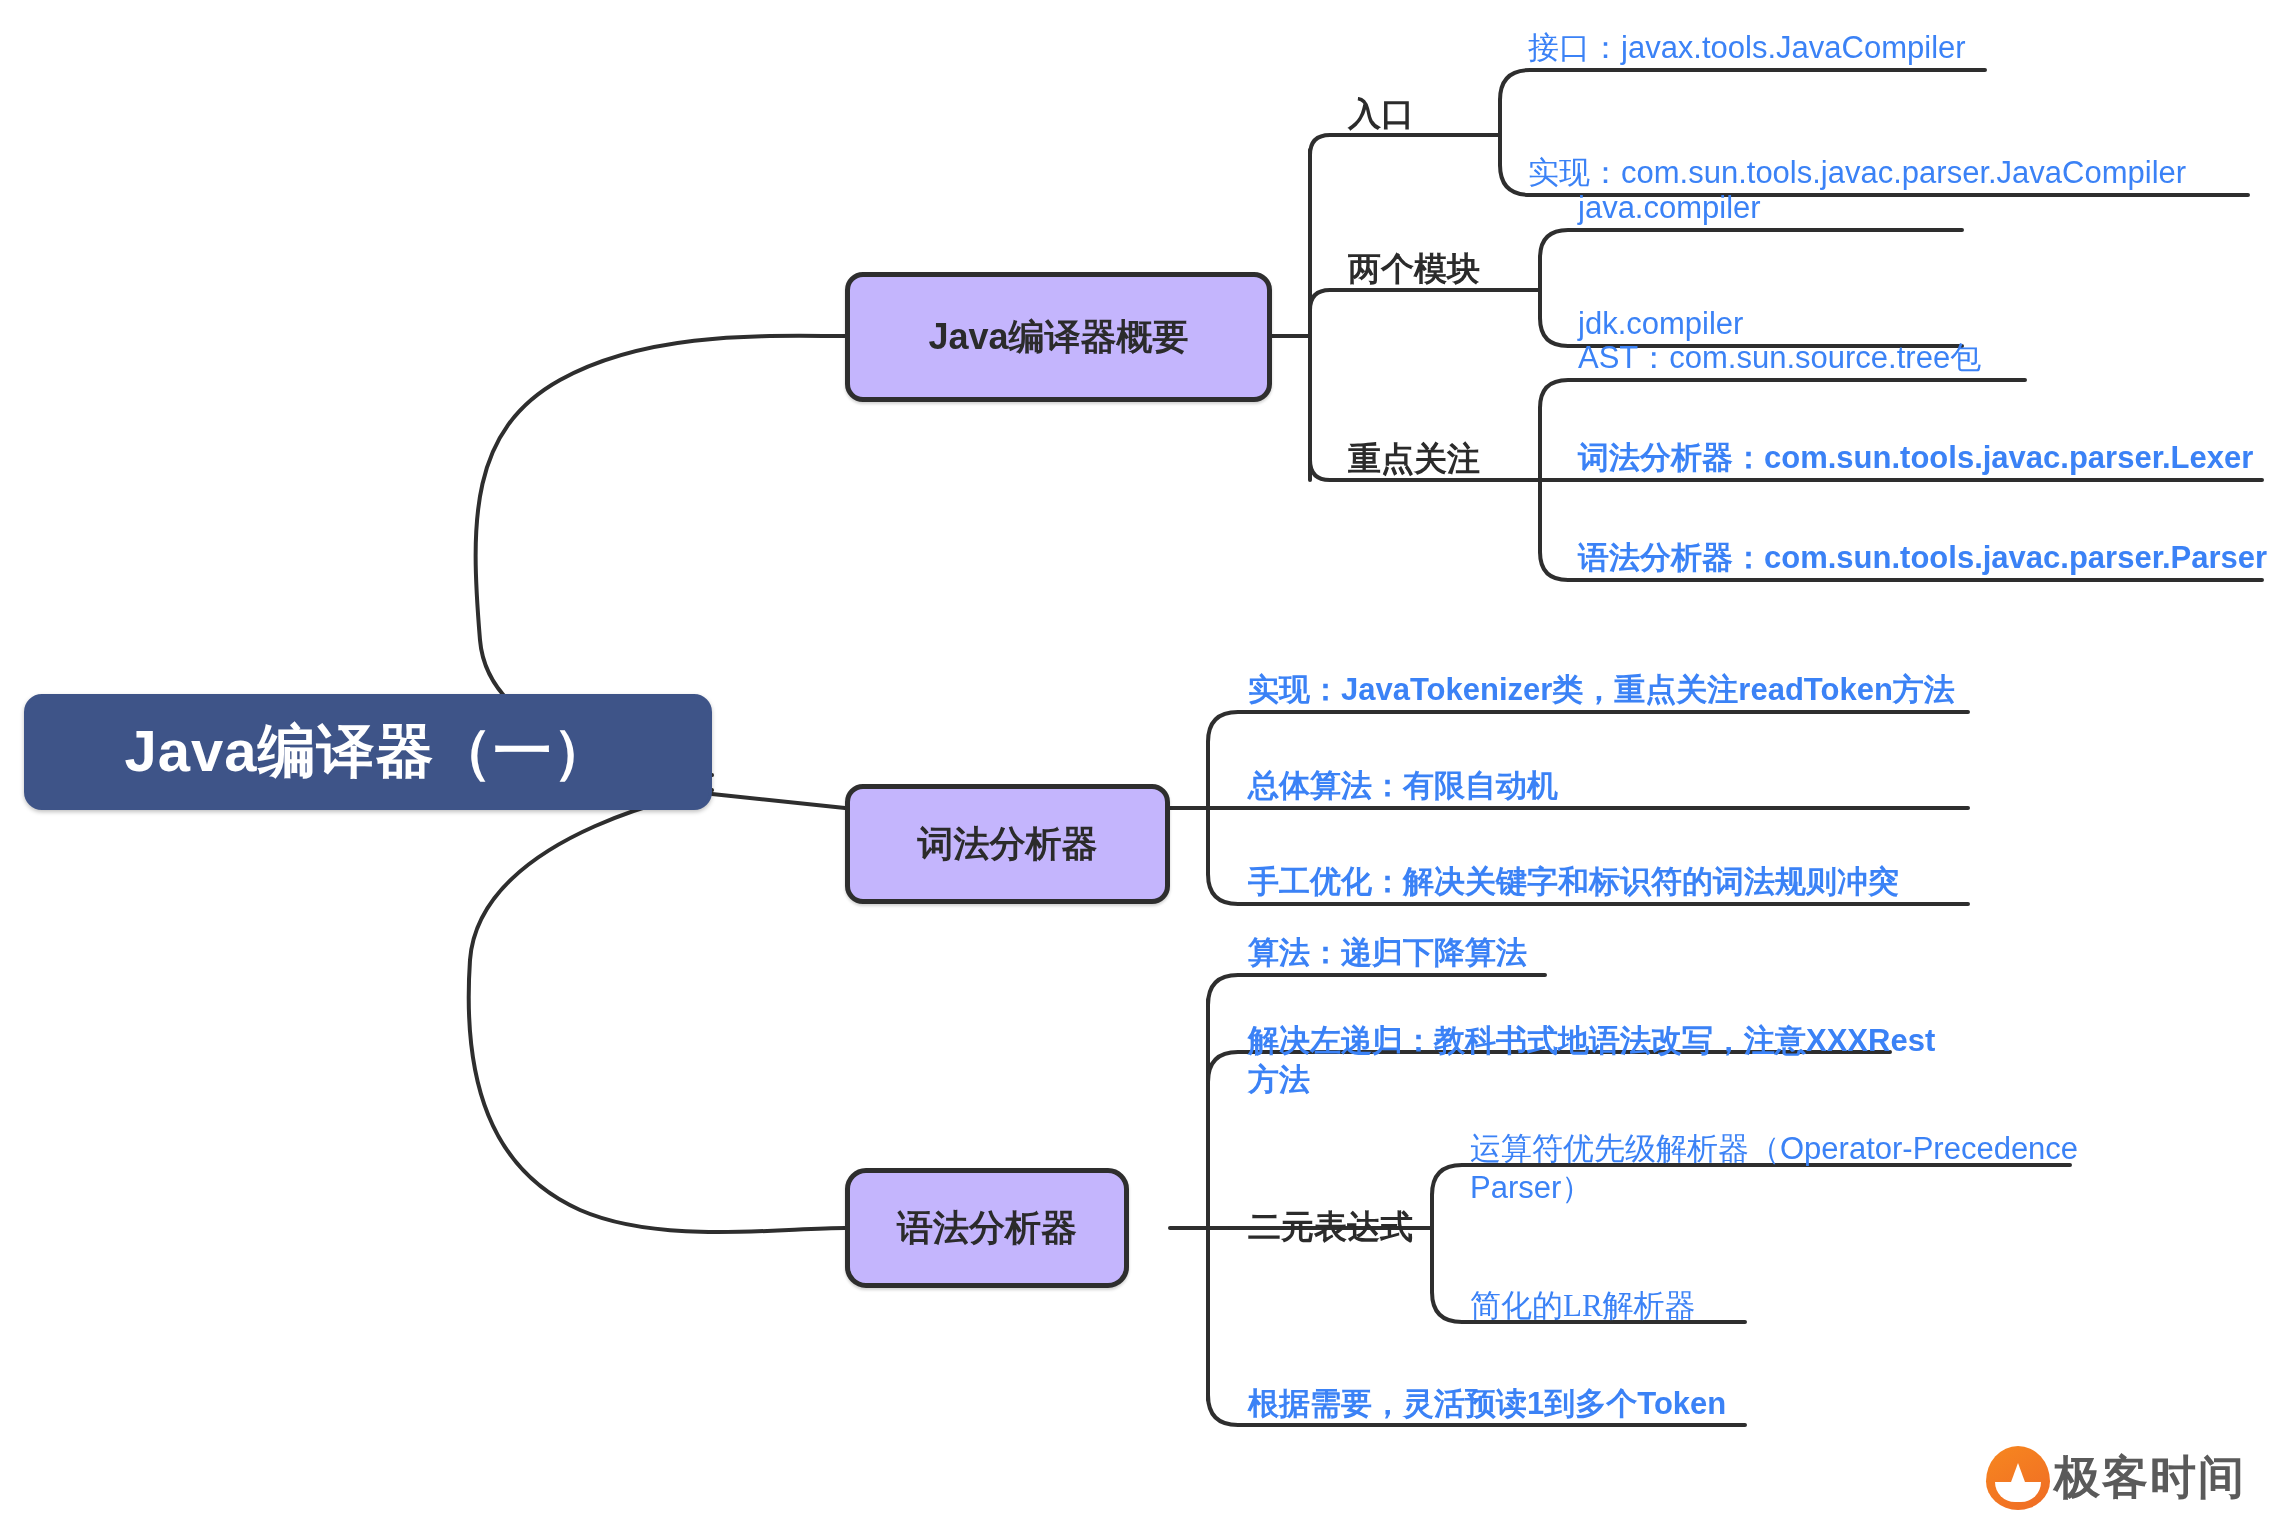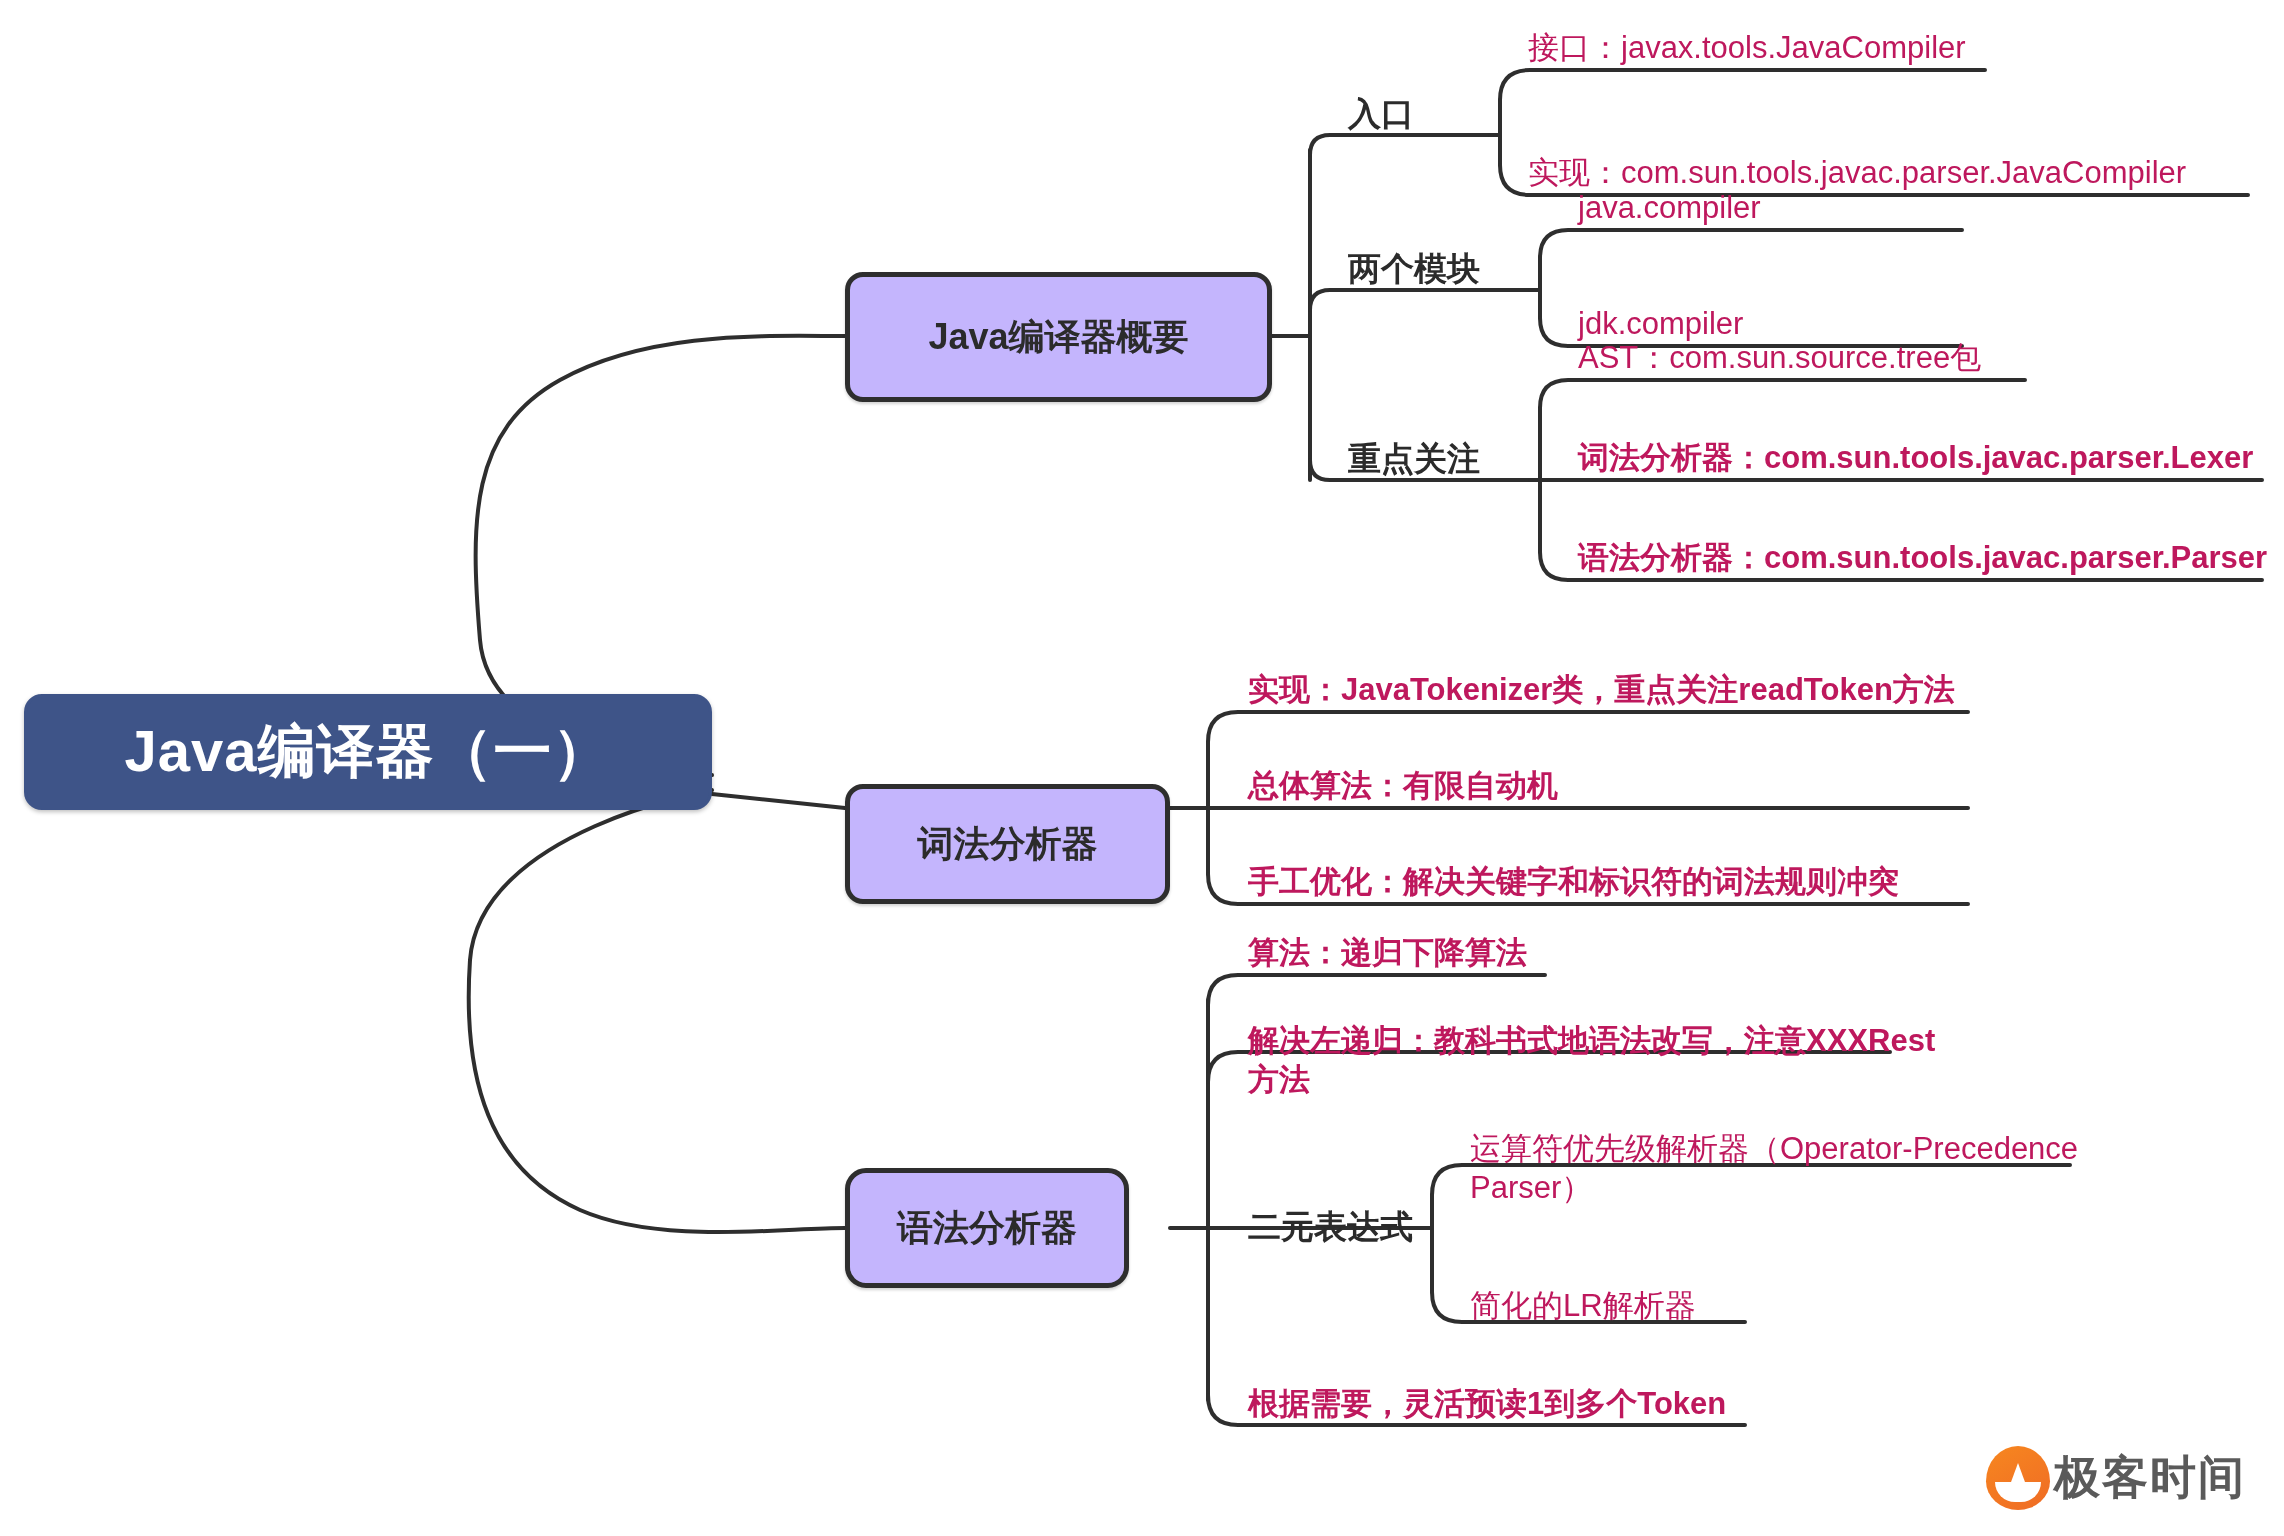--- a/index.html
+++ b/index.html
@@ -31,21 +31,21 @@
     border-radius:18px;
     display:flex;align-items:center;justify-content:center;
     font-size:36px;font-weight:700;color:#2b2b2b;
     box-shadow:0 2px 3px rgba(0,0,0,.18);
   }
 
   
   .leaf{
     display:flex;align-items:flex-end;
     font-size:31px;line-height:1.28;
-    color:#be185d;white-space:pre-wrap;
+    color:#3b82f6;white-space:pre-wrap;
   }
   .leaf.bold{font-weight:700;}
   .leaf span{display:block;}
 
   .mid{
     font-size:33px;font-weight:700;color:#2b2b2b;
     display:flex;align-items:flex-end;
   }
 
   
@@ -197,21 +197,21 @@
   <div class="node leaf bold" style="left:1248px;top:990px;width:700px;height:110px;">
     <span>解决左递归：教科书式地语法改写，注意XXXRest方法</span>
   </div>
 
   <div class="node mid" style="left:1248px;top:1188px;width:260px;height:62px;text-align:center;">
     <span>二元表达式</span>
   </div>
   <div class="node leaf" style="left:1470px;top:1098px;width:680px;height:110px;">
     <span>运算符优先级解析器（Operator-Precedence Parser）</span>
   </div>
-  <div class="node leaf" style="left:1470px;top:1268px;width:500px;height:58px;">
+  <div class="node leaf" style="left:1470px;top:1268px;width:500px;height:58px;font-family:Liberation Serif, serif;">
     <span>简化的LR解析器</span>
   </div>
 
   <div class="node leaf bold" style="left:1248px;top:1366px;width:620px;height:58px;">
     <span>根据需要，灵活预读1到多个Token</span>
   </div>
 
   <div id="logo">
     <div class="mark"></div>
     <div class="wordmark">极客时间</div>

